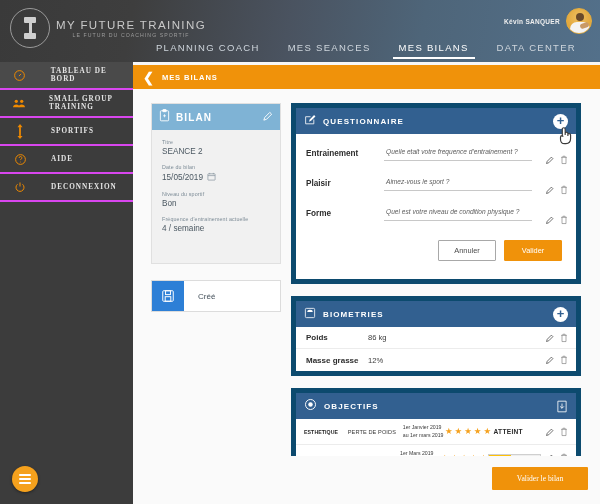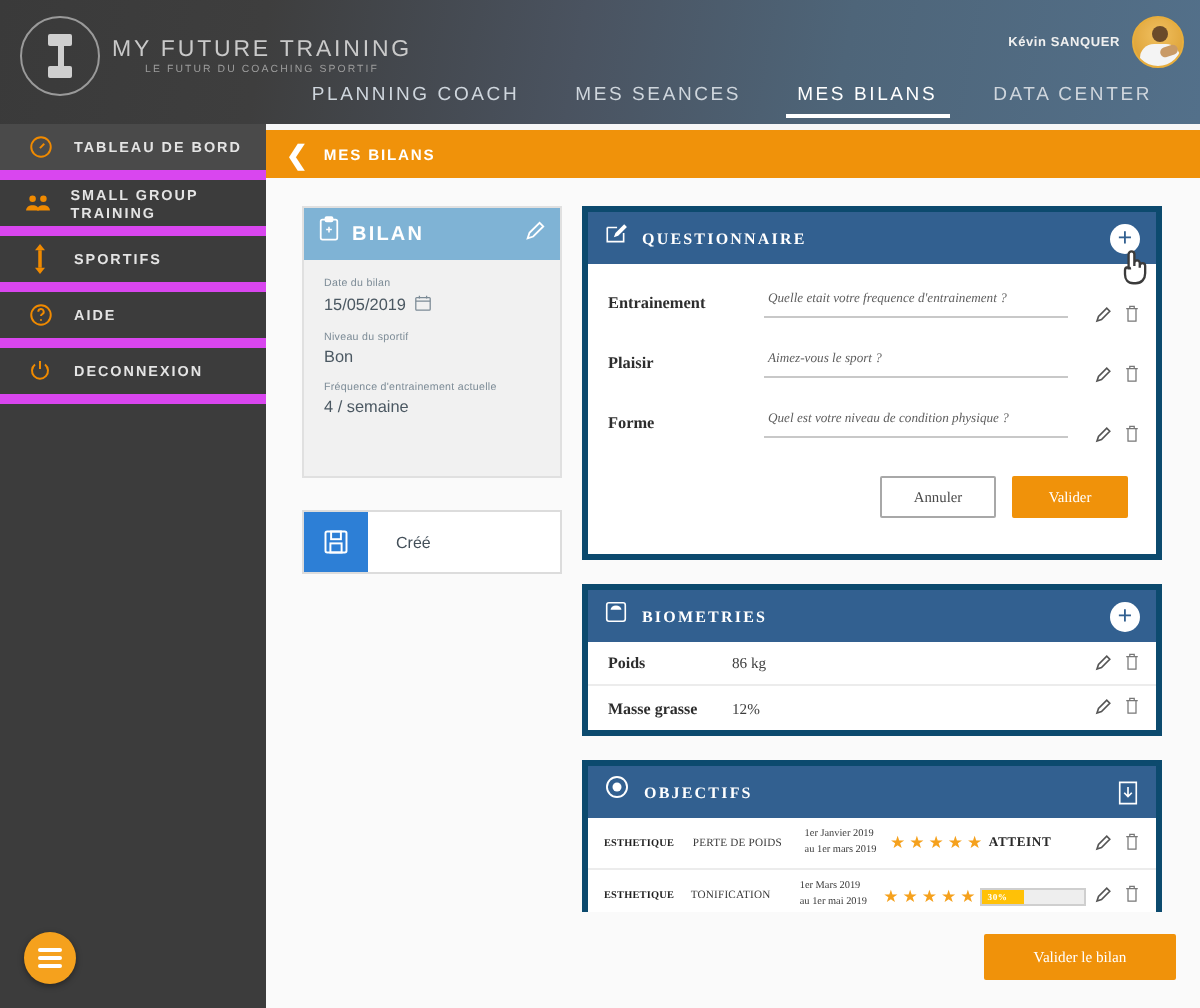--- a/index.html
+++ b/index.html
@@ -51,22 +51,22 @@
   .navitem.active::after {
     content:""; position:absolute; left:8px; right:8px; bottom:3px; height:1.6px; background:#ffffff;
   }
 
   
   .sidebar {
     position:absolute; left:0; top:62px; width:133px; height:442px;
     background:#3c3c3c;
   }
   .side-item {
-    height:28px; display:flex; align-items:center; gap:9px; padding-left:12px;
-    border-bottom:5px solid #d946ef; cursor:pointer; position:relative;
+    height:28px; display:flex; align-items:center; gap:23px; padding-left:12px;
+    border-bottom:2px solid #d946ef; cursor:pointer; position:relative;font-family:Liberation Serif, serif;
   }
   .side-item.active { background:#4a4a4a; }
   .side-item .ico { width:16px; display:flex; align-items:center; justify-content:center; color:#f08a00; }
   .side-item .lbl { font-size:7.2px; color:#e4e4e4; letter-spacing:1px; font-weight:bold; }
 
   .hamburger {
     position:absolute; left:12px; bottom:12px; width:26px; height:26px; border-radius:50%;
     background:#f5a11d; display:flex; flex-direction:column; align-items:center; justify-content:center; gap:2.5px;
     cursor:pointer; box-shadow:0 1px 3px rgba(0,0,0,.4);
   }
@@ -104,21 +104,21 @@
     margin-top:16px; background:#fff; border:1px solid #dcdcdc; height:32px;
     display:flex; align-items:center; overflow:hidden;
   }
   .card-cree .sq {
     width:32px; height:32px; background:#2d7fd6; display:flex; align-items:center; justify-content:center; flex:0 0 32px;
   }
   .card-cree .txt { font-size:8px; color:#44505a; padding-left:14px; }
 
   
   .col-right { position:absolute; left:158px; top:14px; width:290px; }
-  .panel { background:#fff; border:3px solid #0c4a6e; margin-bottom:12px;font-family:Liberation Serif, serif; }
+  .panel { background:#fff; border:5px solid #0c4a6e; margin-bottom:12px; }
   .panel-head {
     height:26px; background:#326090; display:flex; align-items:center; padding:0 8px; gap:7px; position:relative;
   }
   .panel-head .ttl { color:#fff; font-size:8px; font-weight:bold; letter-spacing:1.1px; flex:1; }
   .plus-btn {
     width:15px; height:15px; border-radius:50%; background:#fff; color:#326090;
     display:flex; align-items:center; justify-content:center; font-size:13px; font-weight:bold;
     line-height:1; cursor:pointer; padding-bottom:1px;
   }
   .exp-btn { color:#fff; cursor:pointer; display:flex; align-items:center; }
@@ -288,20 +288,24 @@
         </span>
         <span class="ttl">BILAN</span>
         <span class="pencil">
           <svg width="11" height="11" viewBox="0 0 24 24" fill="none" stroke="#fff" stroke-width="2">
             <path d="M4 20 L6 14 L17 3 L21 7 L10 18 Z"></path>
           </svg>
         </span>
       </div>
       <div class="card-bilan-body">
 
+        <div class="fld">
+          <div class="lb">Titre</div>
+          <div class="vl">SEANCE 2</div>
+        </div>
 
         <div class="fld">
           <div class="lb">Date du bilan</div>
           <div class="vl">
             <span>15/05/2019</span>
             <span>
               <svg width="9" height="9" viewBox="0 0 20 20" fill="none" stroke="#7c8b96" stroke-width="1.4">
                 <rect x="2" y="4" width="16" height="14" rx="1"></rect>
                   <path d="M2 8 h16 M6 2 v3 M14 2 v3"></path>
               </svg>

